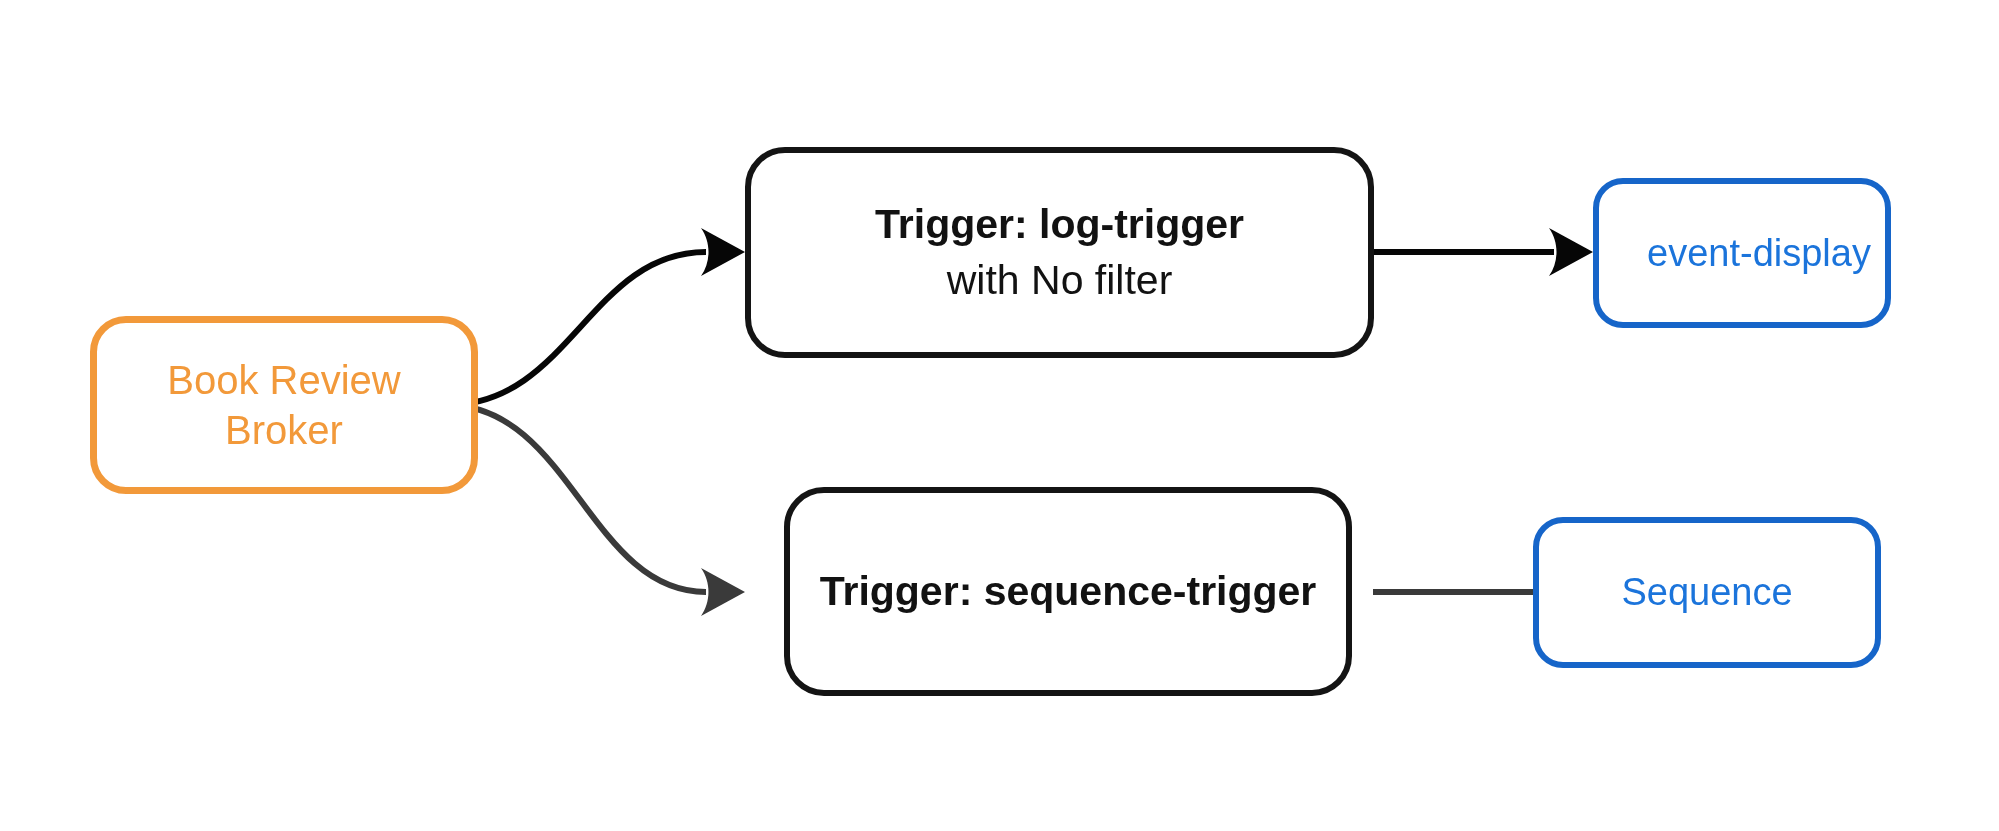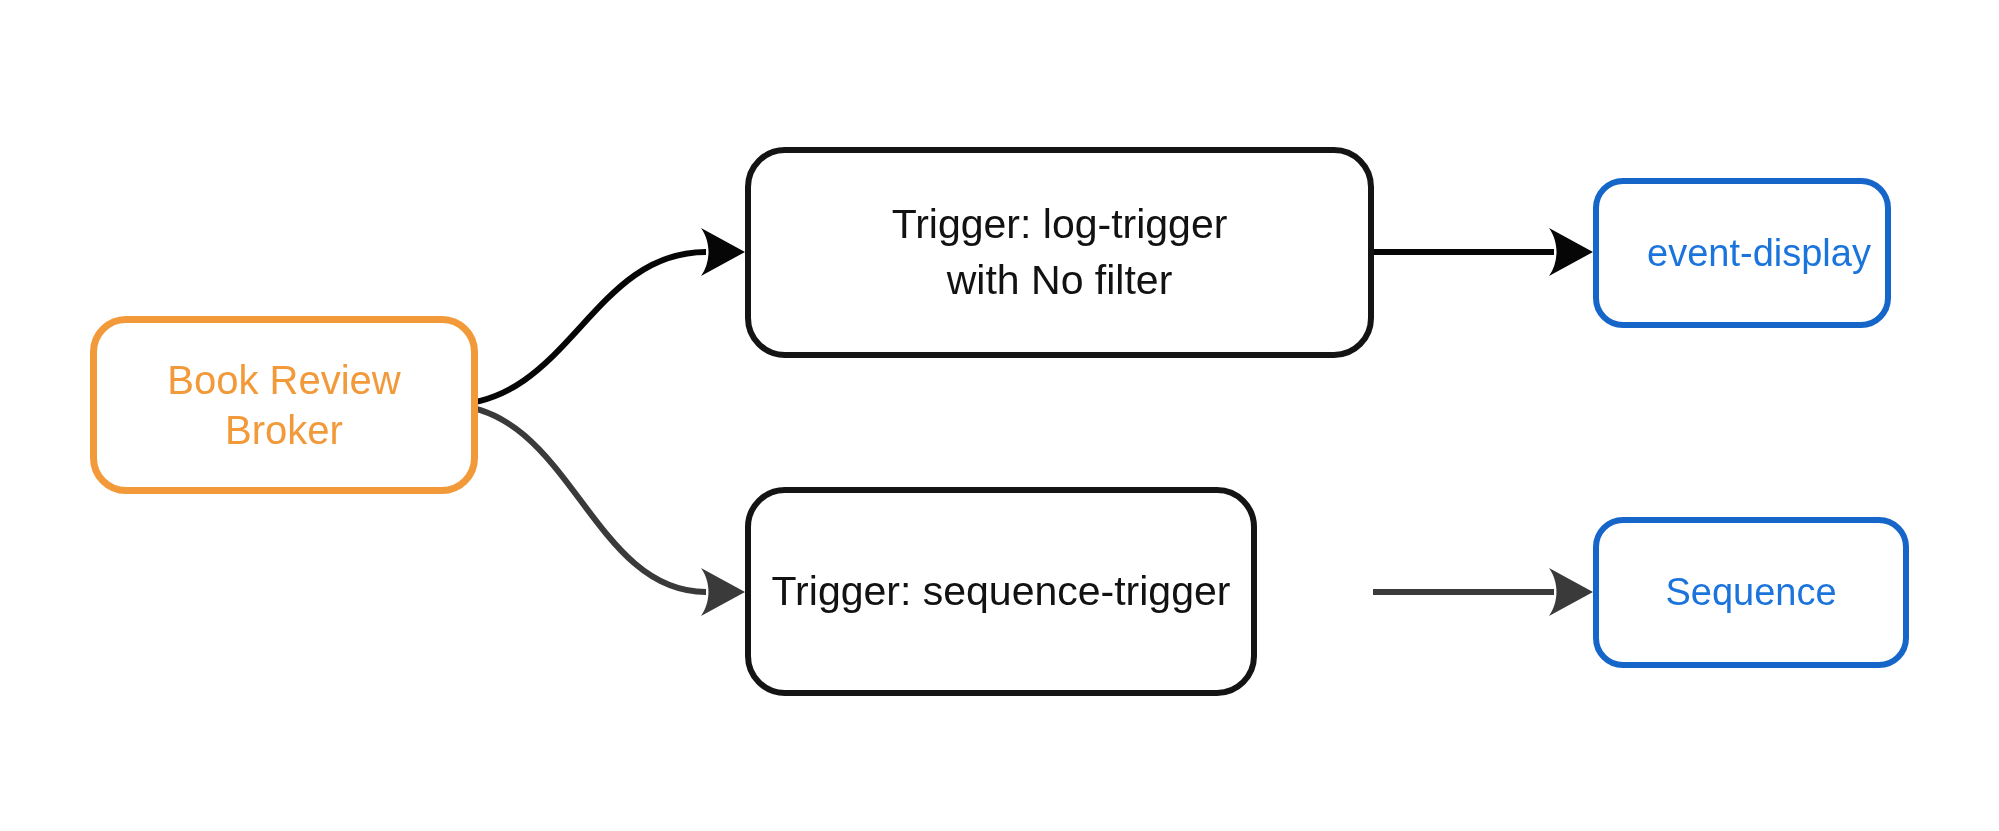--- a/index.html
+++ b/index.html
@@ -62,31 +62,31 @@
   .node-broker .label { max-width: 270px; }
 
   .node-trigger {
     border: 6px solid var(--node-border);
     border-radius: 40px;
     color: var(--node-text);
     font-size: 41px;
     line-height: 1.35;
   }
   .node-trigger-log      { left: 745px; top: 147px; width: 629px; height: 211px; }
-  .node-trigger-sequence { left: 745px; top: 487px; width: 512px; height: 209px; }
-  .node-trigger .title { font-weight: normal; }
+  .node-trigger-sequence { left: 784px; top: 487px; width: 568px; height: 209px; }
+  .node-trigger .title { font-weight: bold; }
 
   .node-blue {
     border: 6px solid var(--blue-border);
     border-radius: 30px;
     color: var(--blue-text);
     font-size: 38px;
   }
   .node-event-display { left: 1593px; top: 178px; width: 298px; height: 150px; padding-left: 34px; }
-  .node-sequence      { left: 1593px; top: 517px; width: 316px; height: 151px; justify-content: center; }
+  .node-sequence      { left: 1533px; top: 517px; width: 348px; height: 151px; justify-content: center; }
 </style>
 </head>
 <body>
 
 <div class="canvas">
 
   <svg class="edges-layer" viewBox="0 0 1999 831" xmlns="http://www.w3.org/2000/svg">
 
     <path class="edge edge-black" d="M 447 405 C 570 405 590 252 706 252"></path>
     <path class="head-black" transform="translate(745,252)" d="M 0 0 L -44 -24 C -34 -10 -34 10 -44 24 Z"></path>

